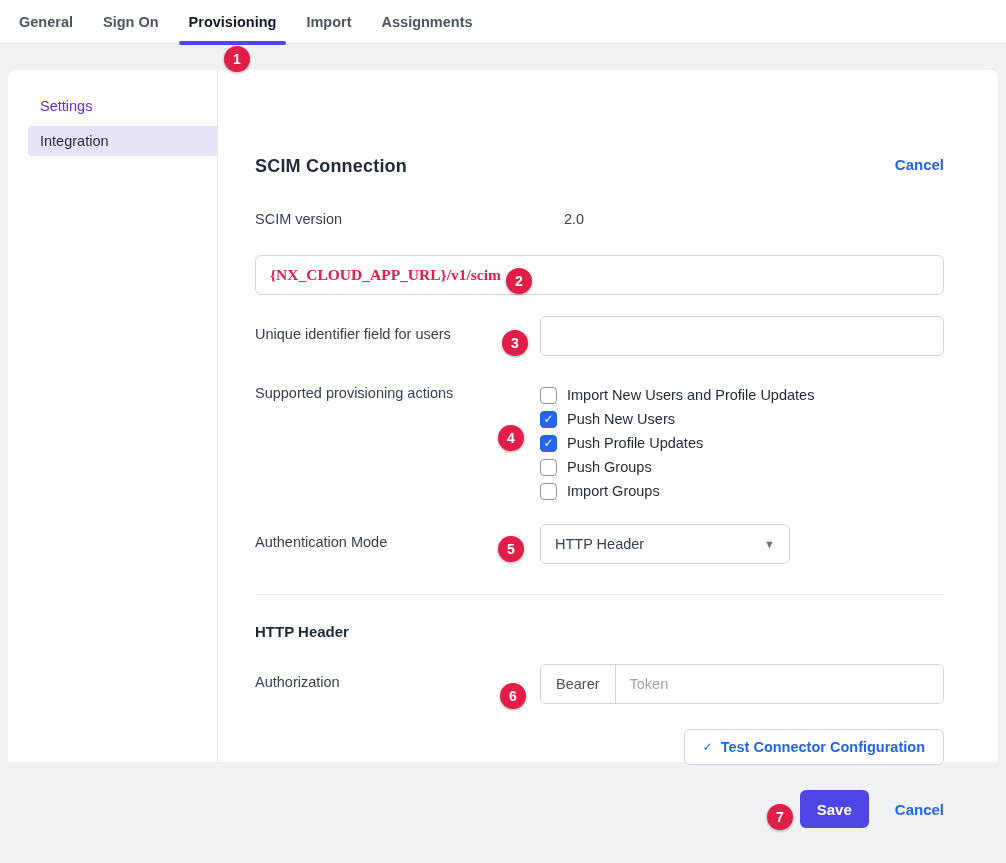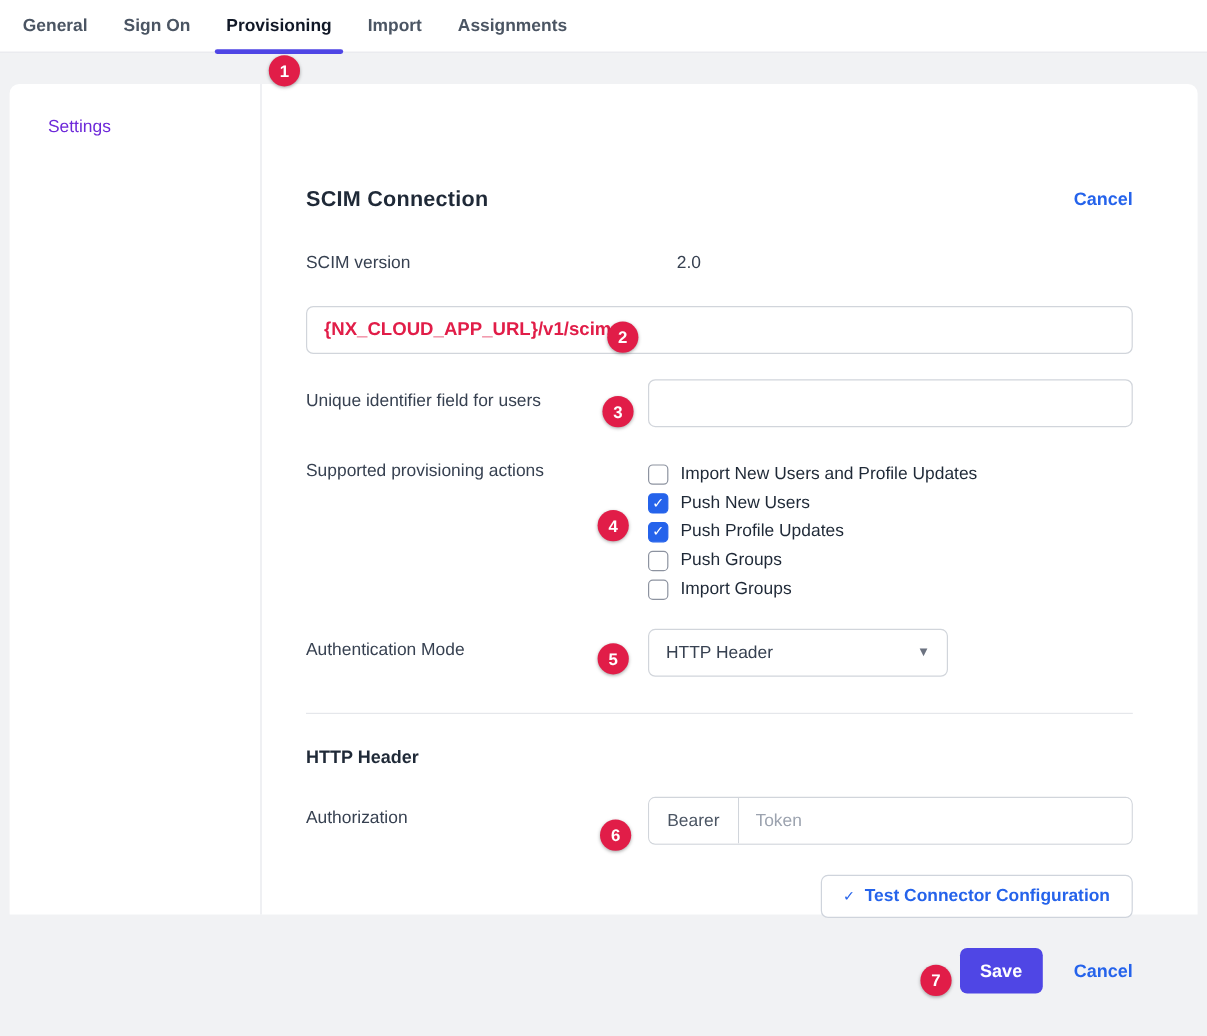--- a/index.html
+++ b/index.html
@@ -39,21 +39,21 @@
   .sidebar { width: 210px; border-right: 1px solid #e5e7eb; padding-top: 28px; flex: none; }
   .sidebar-header { padding: 0 12px 12px 32px; font-size: 14.5px; font-weight: 500; color: #6d28d9; }
   .sidebar-item {
     margin-left: 20px; padding: 7px 12px; font-size: 14.5px; color: #1f2937;
     cursor: pointer; border-radius: 4px 0 0 4px;
   }
   .sidebar-item.selected { background: #e6e4f9; }
 
   
   .content { flex: 1; padding: 0 54px 30px 37px; }
-  .content-header { margin-top: 86px; display: flex; justify-content: space-between; align-items: center; }
+  .content-header { margin-top: 86px; display: flex; justify-content: space-between; align-items: flex-start; }
   .page-title { font-size: 18px; font-weight: 700; color: #1f2937; letter-spacing: .2px; }
   .link {
     color: var(--link, #2563eb); font-size: 15px; font-weight: 700;
     text-decoration: none; cursor: pointer;
   }
 
   .form-row { display: flex; }
   .form-label { width: 285px; flex: none; font-size: 14.5px; color: #374151; }
   .form-control { flex: 1; }
 
@@ -64,21 +64,21 @@
   .row-uniqueid { margin-top: 21px; }
   .row-actions  { margin-top: 27px; }
   .row-auth     { margin-top: 21px; }
   .row-authz    { margin-top: 24px; }
   .form-row .form-label.v-center { padding-top: 10px; }
   .form-row .form-label.v-top { padding-top: 2px; }
 
   .text-input {
     width: 100%; height: 40px; border: 1px solid #d1d5db; border-radius: 6px;
     padding: 0 14px; font-size: 15px; background: #fff; outline: none;
-    font-family: Liberation Sans, sans-serif; color: #374151;
+    font-family: Liberation Serif, serif; color: #374151;
   }
   .text-input.red-value { color: var(--url_text, #e11d48); font-weight: 700; font-size: 15.5px; }
 
   
   .chk-row { display: flex; align-items: center; gap: 10px; height: 24px; cursor: pointer; }
   .chk {
     width: 17px; height: 17px; border: 1.5px solid #8d93a0; border-radius: 4px;
     background: #fff; display: inline-flex; align-items: center; justify-content: center; flex: none;
   }
   .chk.checked { background: var(--checkbox, #2563eb); border-color: var(--checkbox, #2563eb); }
@@ -152,20 +152,21 @@
     <div class="tab">Sign On</div>
     <div class="tab active">Provisioning</div>
     <div class="tab">Import</div>
     <div class="tab">Assignments</div>
   </div>
 
   <div class="card">
 
     <aside class="sidebar">
       <div class="sidebar-header">Settings</div>
+      <div class="sidebar-item selected">Integration</div>
     </aside>
 
     <main class="content">
 
       <div class="content-header">
         <div class="page-title">SCIM Connection</div>
         <a class="link">Cancel</a>
       </div>
 
       <div class="form-row row-static">

